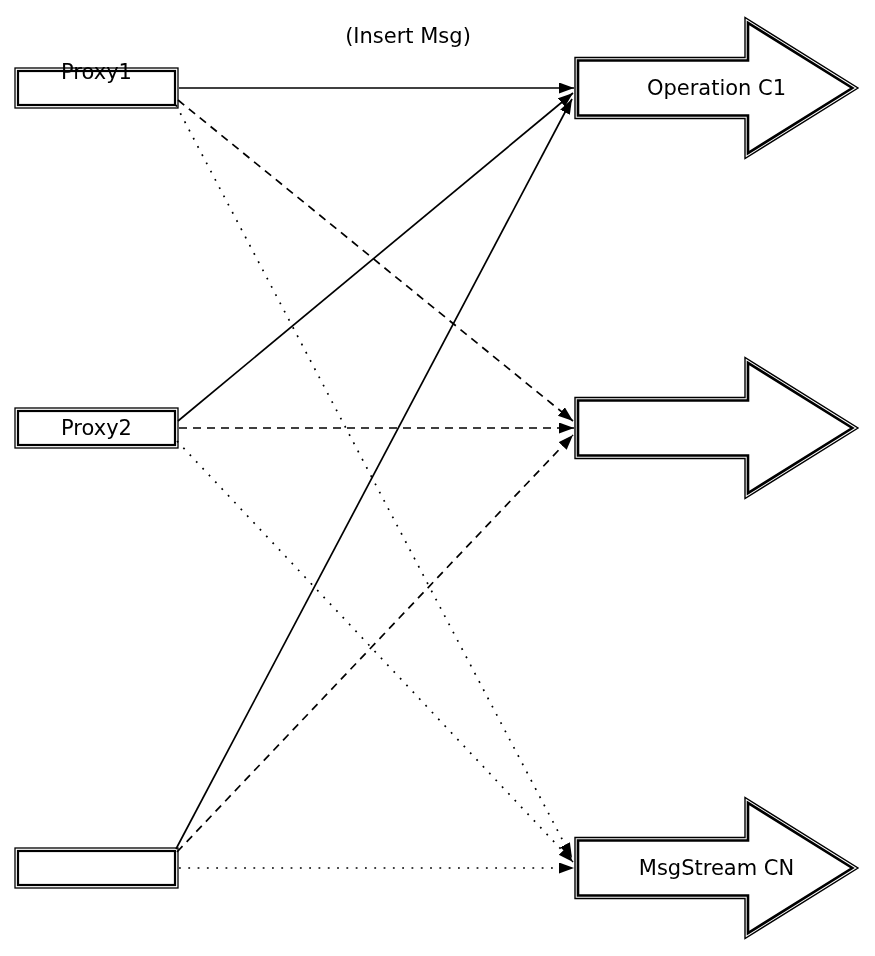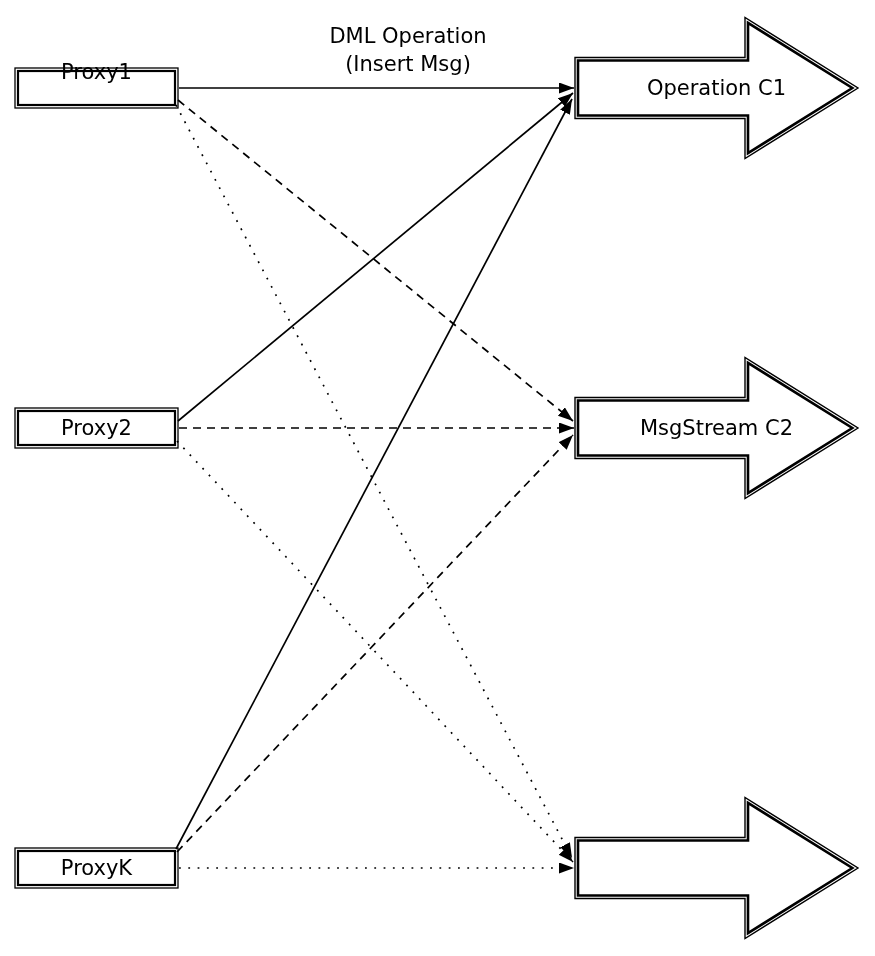--- a/index.html
+++ b/index.html
@@ -76,24 +76,22 @@
         <line x1="178" y1="100" x2="573" y2="421" stroke="#000000" stroke-width="1.7" marker-end="url(#arrowhead)" stroke-dasharray="8 6"></line>
         <line x1="179" y1="428" x2="574" y2="428" stroke="#000000" stroke-width="1.7" marker-end="url(#arrowhead)" stroke-dasharray="8 6"></line>
         <line x1="177" y1="852" x2="573" y2="435" stroke="#000000" stroke-width="1.7" marker-end="url(#arrowhead)" stroke-dasharray="8 6"></line>
         <line x1="176" y1="105" x2="572" y2="858" stroke="#000000" stroke-width="1.7" marker-end="url(#arrowhead)" stroke-dasharray="1.8 7.5"></line>
         <line x1="177" y1="441" x2="573" y2="862" stroke="#000000" stroke-width="1.7" marker-end="url(#arrowhead)" stroke-dasharray="1.8 7.5"></line>
         <line x1="179" y1="868" x2="574" y2="868" stroke="#000000" stroke-width="1.7" marker-end="url(#arrowhead)" stroke-dasharray="1.8 7.5"></line>
       </g>
   </svg>
 
   <div class="title lbl" id="diagram-title" style="left: 248px; top: 22px; width: 320px;">
-    <div>DML Operation</div>
     <div>(Insert Msg)</div>
   </div>
 
   <div class="lbl" id="lbl-proxy1" style="left: 15px; top: 52px; width: 163px; height: 40px;">Proxy1</div>
   <div class="lbl" id="lbl-proxy2" style="left: 15px; top: 408px; width: 163px; height: 40px;">Proxy2</div>
-  <div class="lbl" id="lbl-proxyk" style="left: 15px; top: 848px; width: 163px; height: 40px;">ProxyK</div>
 
   <div class="lbl" id="lbl-c1" style="left: 575px; top: 74px; width: 283px; height: 28px;">Operation C1</div>
-  <div class="lbl" id="lbl-c2" style="left: 575px; top: 414px; width: 283px; height: 28px;">MsgStream C2</div>
+  <div class="lbl" id="lbl-cn" style="left: 575px; top: 854px; width: 283px; height: 28px;">MsgStream CN</div>
 
 </div>
 
 </body></html>

